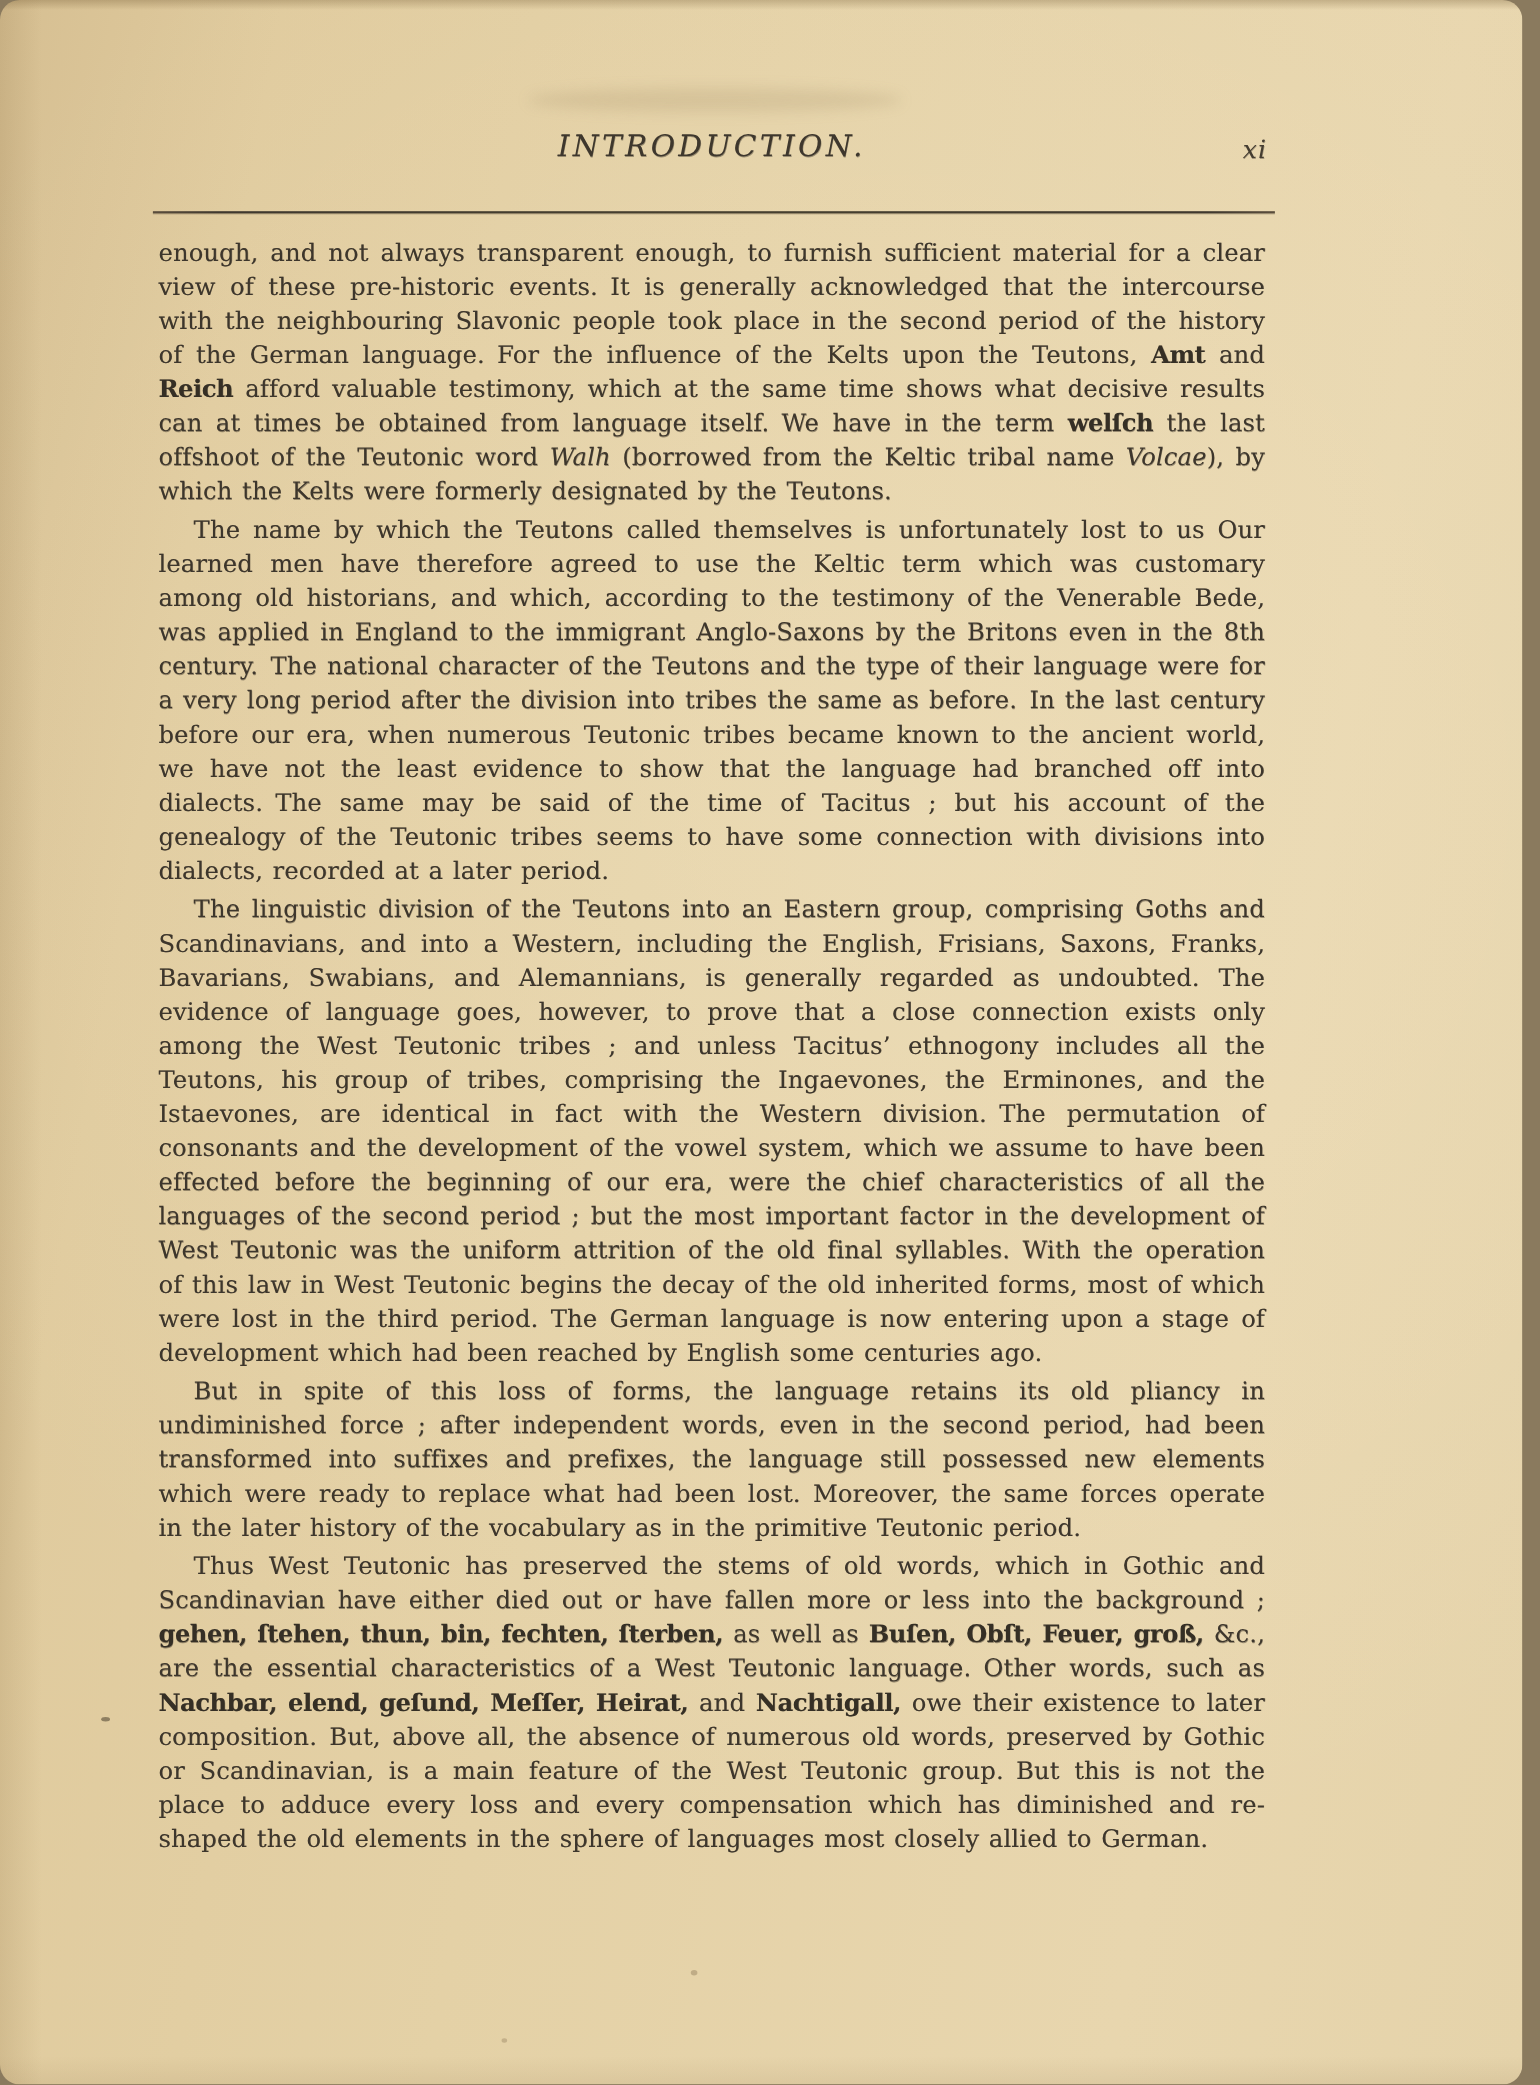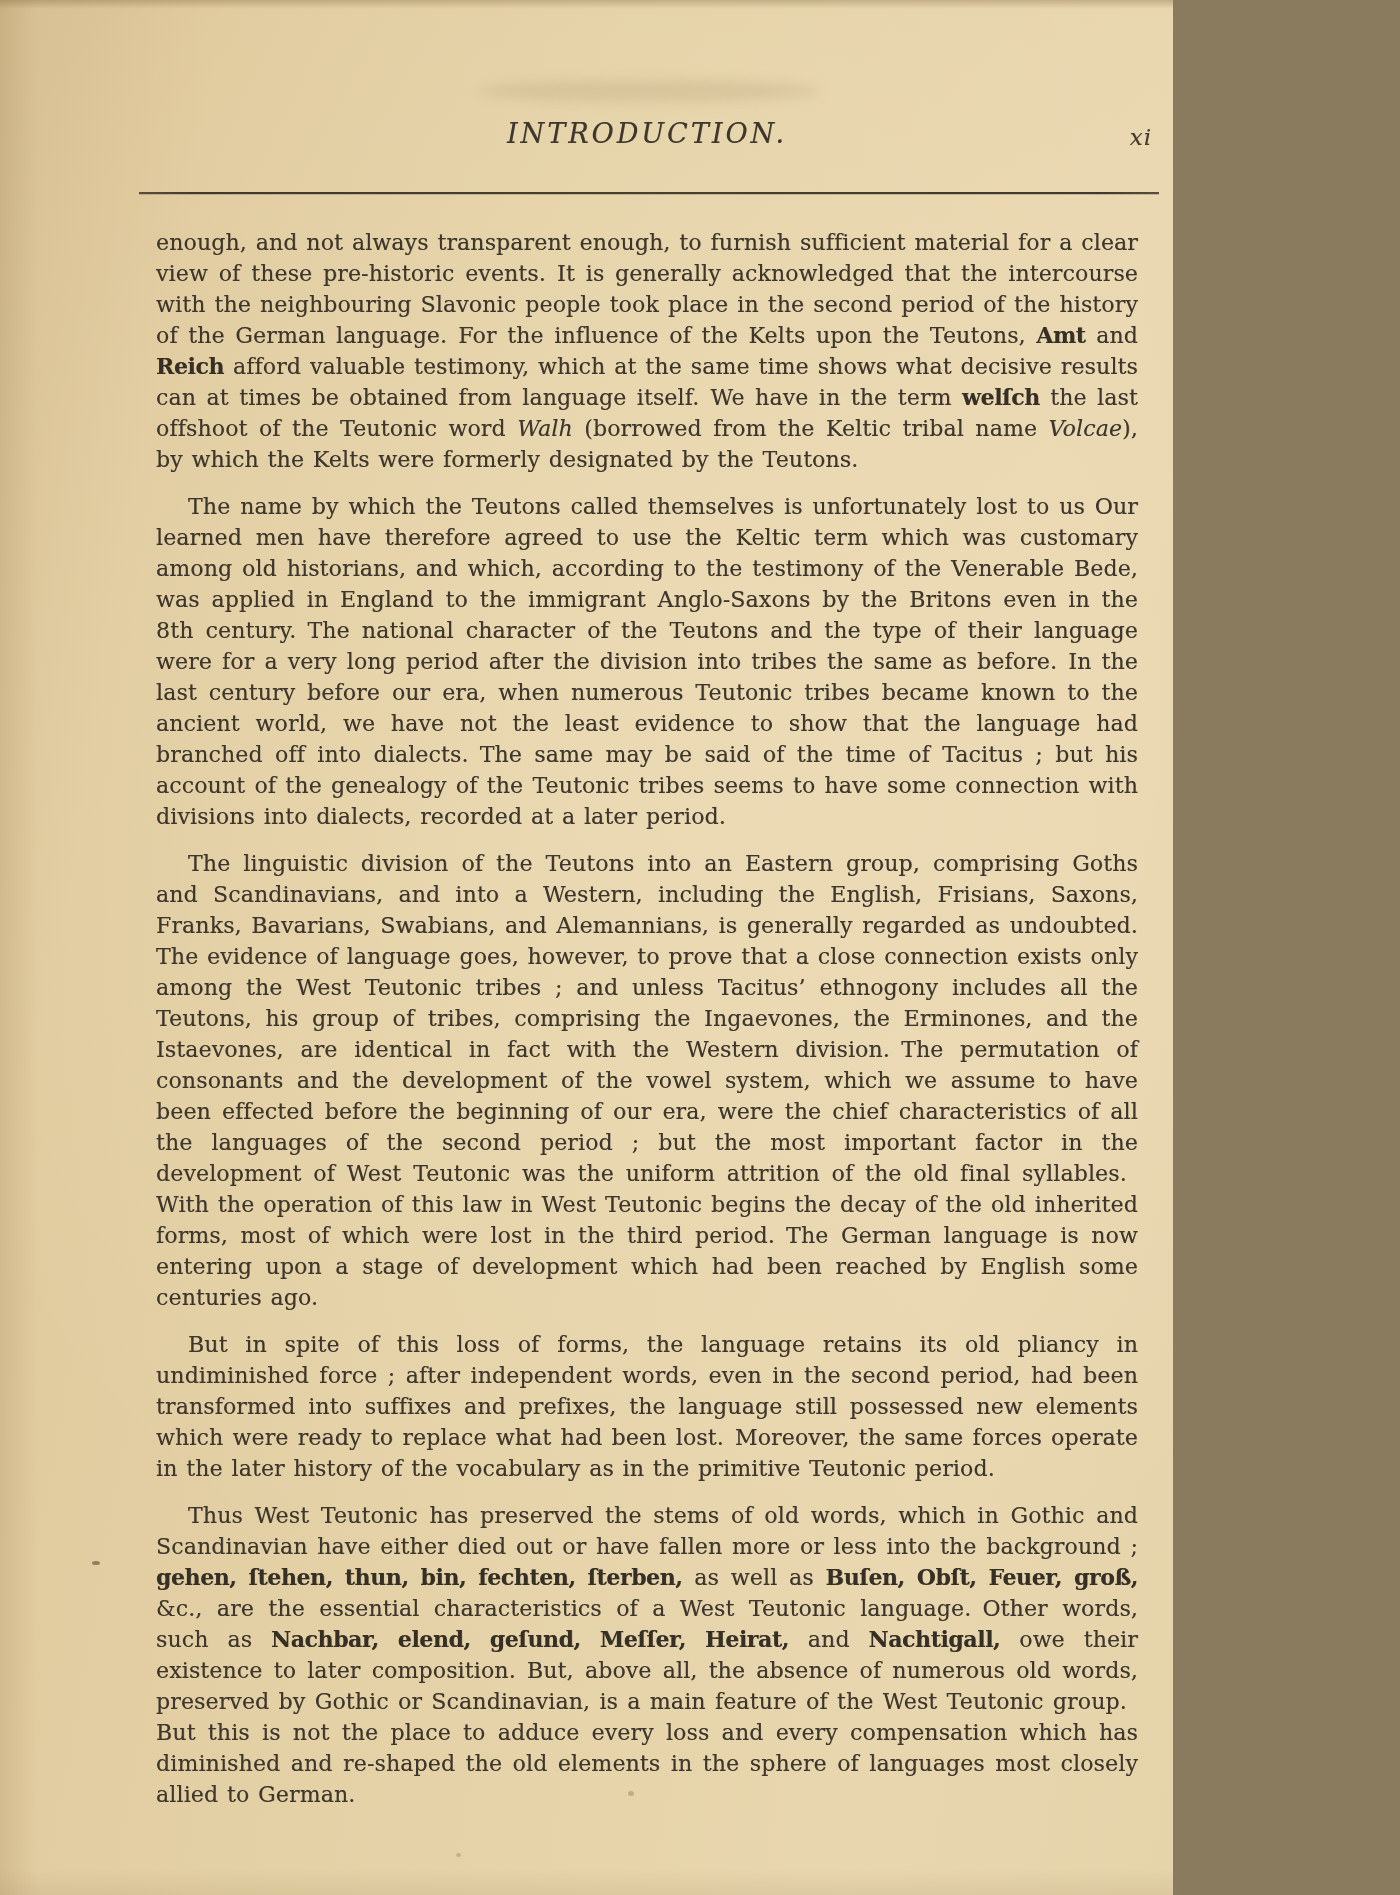--- a/index.html
+++ b/index.html
@@ -1,27 +1,28 @@
 <!DOCTYPE html>
 <html><head>
 <meta charset="utf-8">
 <style>
   html,body{margin:0;padding:0;background:#8a7a5e;}
   .page{
     position:relative;
-    width:1173px;height:1895px;
+    width:1384px;height:1895px;
     overflow:hidden;
     font-family:"DejaVu Serif","Liberation Serif",serif;
     background:
       radial-gradient(120% 85% at 60% 38%, rgba(255,246,222,0.22), rgba(255,246,222,0) 62%),
       linear-gradient(to right, rgba(130,100,55,0.16), rgba(130,100,55,0) 38px),
       linear-gradient(to bottom, rgba(120,95,55,0.34), rgba(120,95,55,0) 9px),
       linear-gradient(to top, rgba(120,95,55,0.10), rgba(120,95,55,0) 26px),
       linear-gradient(100deg, #d6bf92 0%, #e0cb9e 15%, #e4d1a6 42%, #e8d6ae 78%, #e5d3aa 100%);
     color:var(--ink,#3c352b);
+    border-radius:18px;
   }
   .header{
     position:absolute;left:140px;top:118px;width:1014px;height:46px;
   }
   .title{
     position:absolute;left:0;right:0;text-align:center;
     font-style:italic;font-size:27px;letter-spacing:3px;
     color:#3e372d;
     text-shadow:0.4px 0.4px 0.6px rgba(62,55,45,0.45);
   }
@@ -37,21 +38,21 @@
     box-shadow:0 1px 0 rgba(90,75,50,0.25);
   }
   .bodytext{
     position:absolute;left:140px;top:211px;width:1014px;
     font-size:22px;line-height:31px;
     text-align:justify;
     word-spacing:1.6px;letter-spacing:0.15px;
     color:#3d362c;
     text-shadow:0.35px 0.35px 0.5px rgba(55,46,35,0.45);
   }
-  .bodytext p{margin:16px;padding:0;}
+  .bodytext p{margin:4px;padding:0;}
   .bodytext p.indent{text-indent:32px;}
   .fraktur{font-weight:bold;letter-spacing:-0.4px;color:#352f25;}
   .italic{font-style:italic;}
   .speck{position:absolute;border-radius:50%;}
   .speck-margin{left:92px;top:1561px;width:8px;height:4px;background:rgba(75,63,45,0.55);}
   .speck-bottom{left:628px;top:1791px;width:6px;height:5px;background:rgba(120,100,68,0.35);}
   .speck-low{left:456px;top:1853px;width:5px;height:4px;background:rgba(120,100,68,0.30);}
   .showthrough{
     position:absolute;left:480px;top:80px;width:340px;height:22px;border-radius:50%;
     background:rgba(150,128,90,0.18);filter:blur(6px);

